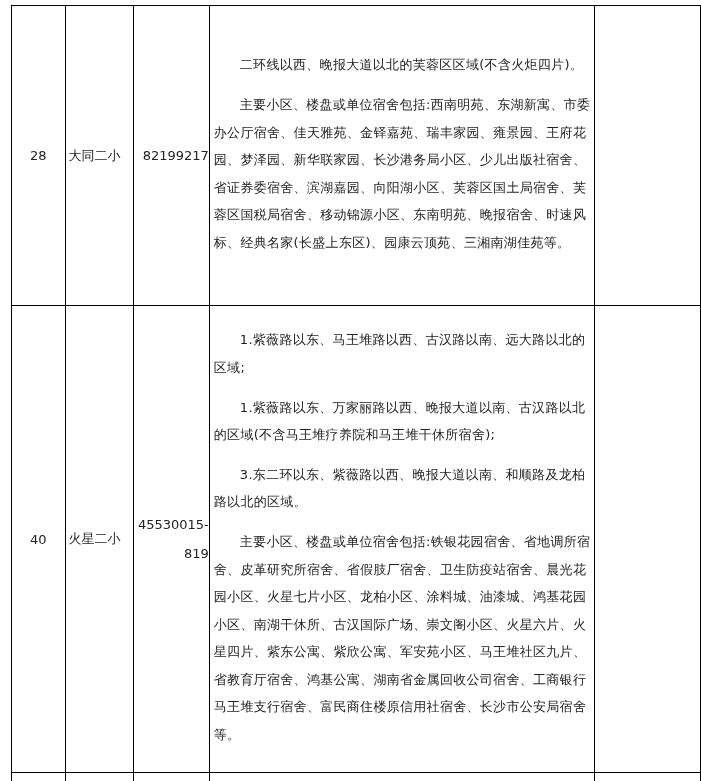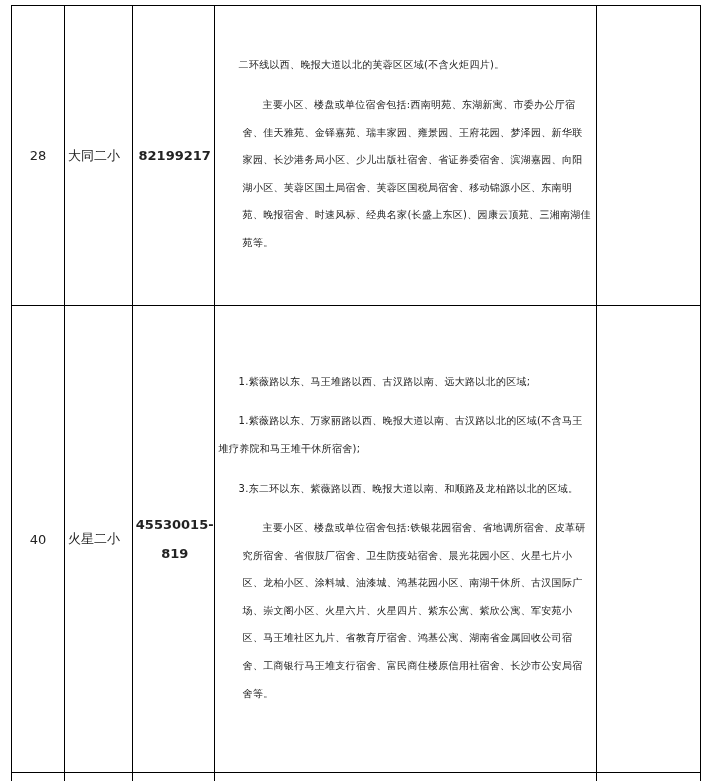--- a/index.html
+++ b/index.html
@@ -2,25 +2,25 @@
 <html><head>
 <meta charset="utf-8">
 <style>
   html, body { margin:0; padding:0; background:#ffffff; }
   body { width:701px; height:781px; overflow:hidden; position:relative;
          font-family:"DejaVu Sans", "Liberation Sans", sans-serif; color:#222; }
   .tbl { position:absolute; left:11px; top:5px; border-collapse:collapse; table-layout:fixed; }
   .tbl td { border:1.5px solid #000; padding:0; vertical-align:middle; font-size:13px; }
   .c1 { width:53px; text-align:center; }
   .c2 { width:65px; text-align:left; padding-left:3px !important;font-family:Liberation Serif, serif; }
-  .c3 { width:72px; text-align:center; padding-left:3px !important; line-height:29px;font-weight:bold; }
+  .c3 { width:72px; text-align:right; padding-left:3px !important; line-height:29px; }
   .c4 { width:381px; padding:11px 4px 0 4px !important; }
   .c5 { width:106px; }
-  .para { font-size:10px; line-height:27.6px; text-indent:2em; margin:0 0 12px 0; letter-spacing:0.3px; }
-  .para:last-child { margin-bottom:14px;margin-left:24px; }
+  .para { font-size:13px; line-height:27.6px; text-indent:2em; margin:0 0 12px 0; letter-spacing:0.3px; }
+  .para:last-child { margin-bottom:14px; }
   .r28 { height:300px; }
   .r29 { height:467px; }
   .r30 { height:20px; }
 </style>
 </head>
 <body>
 
 <table class="tbl">
   <tbody>
       <tr class="r28">

